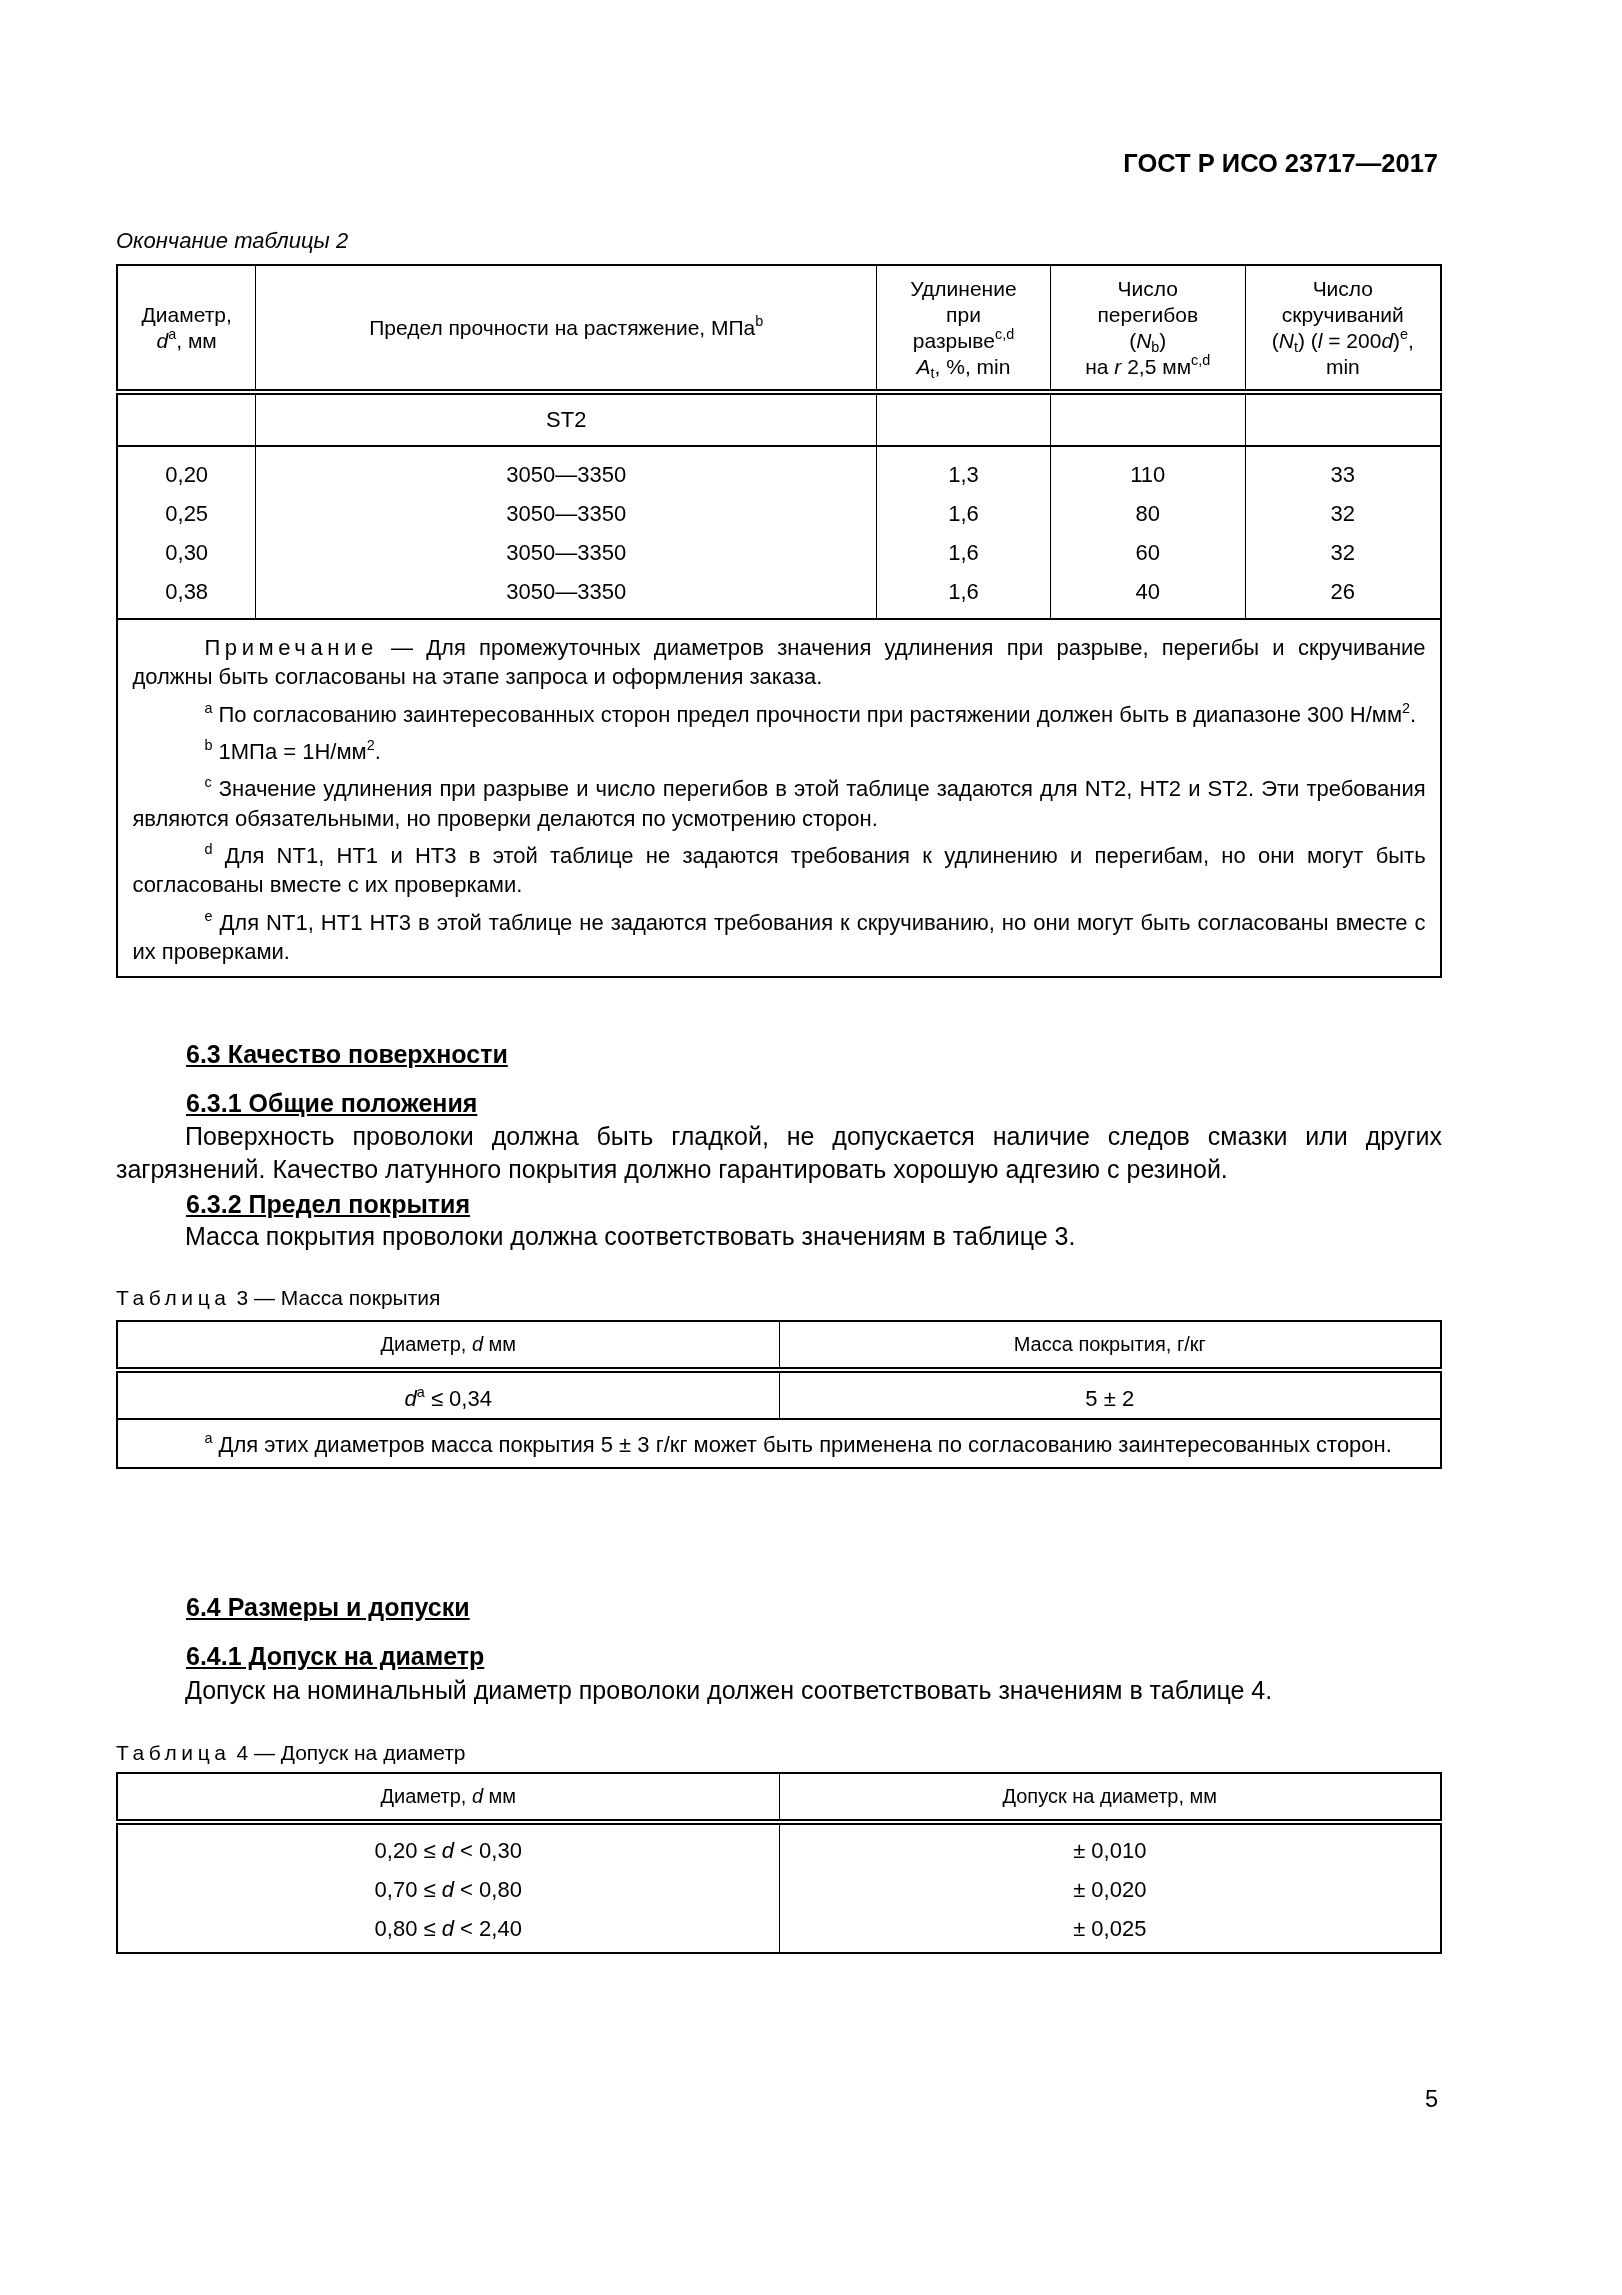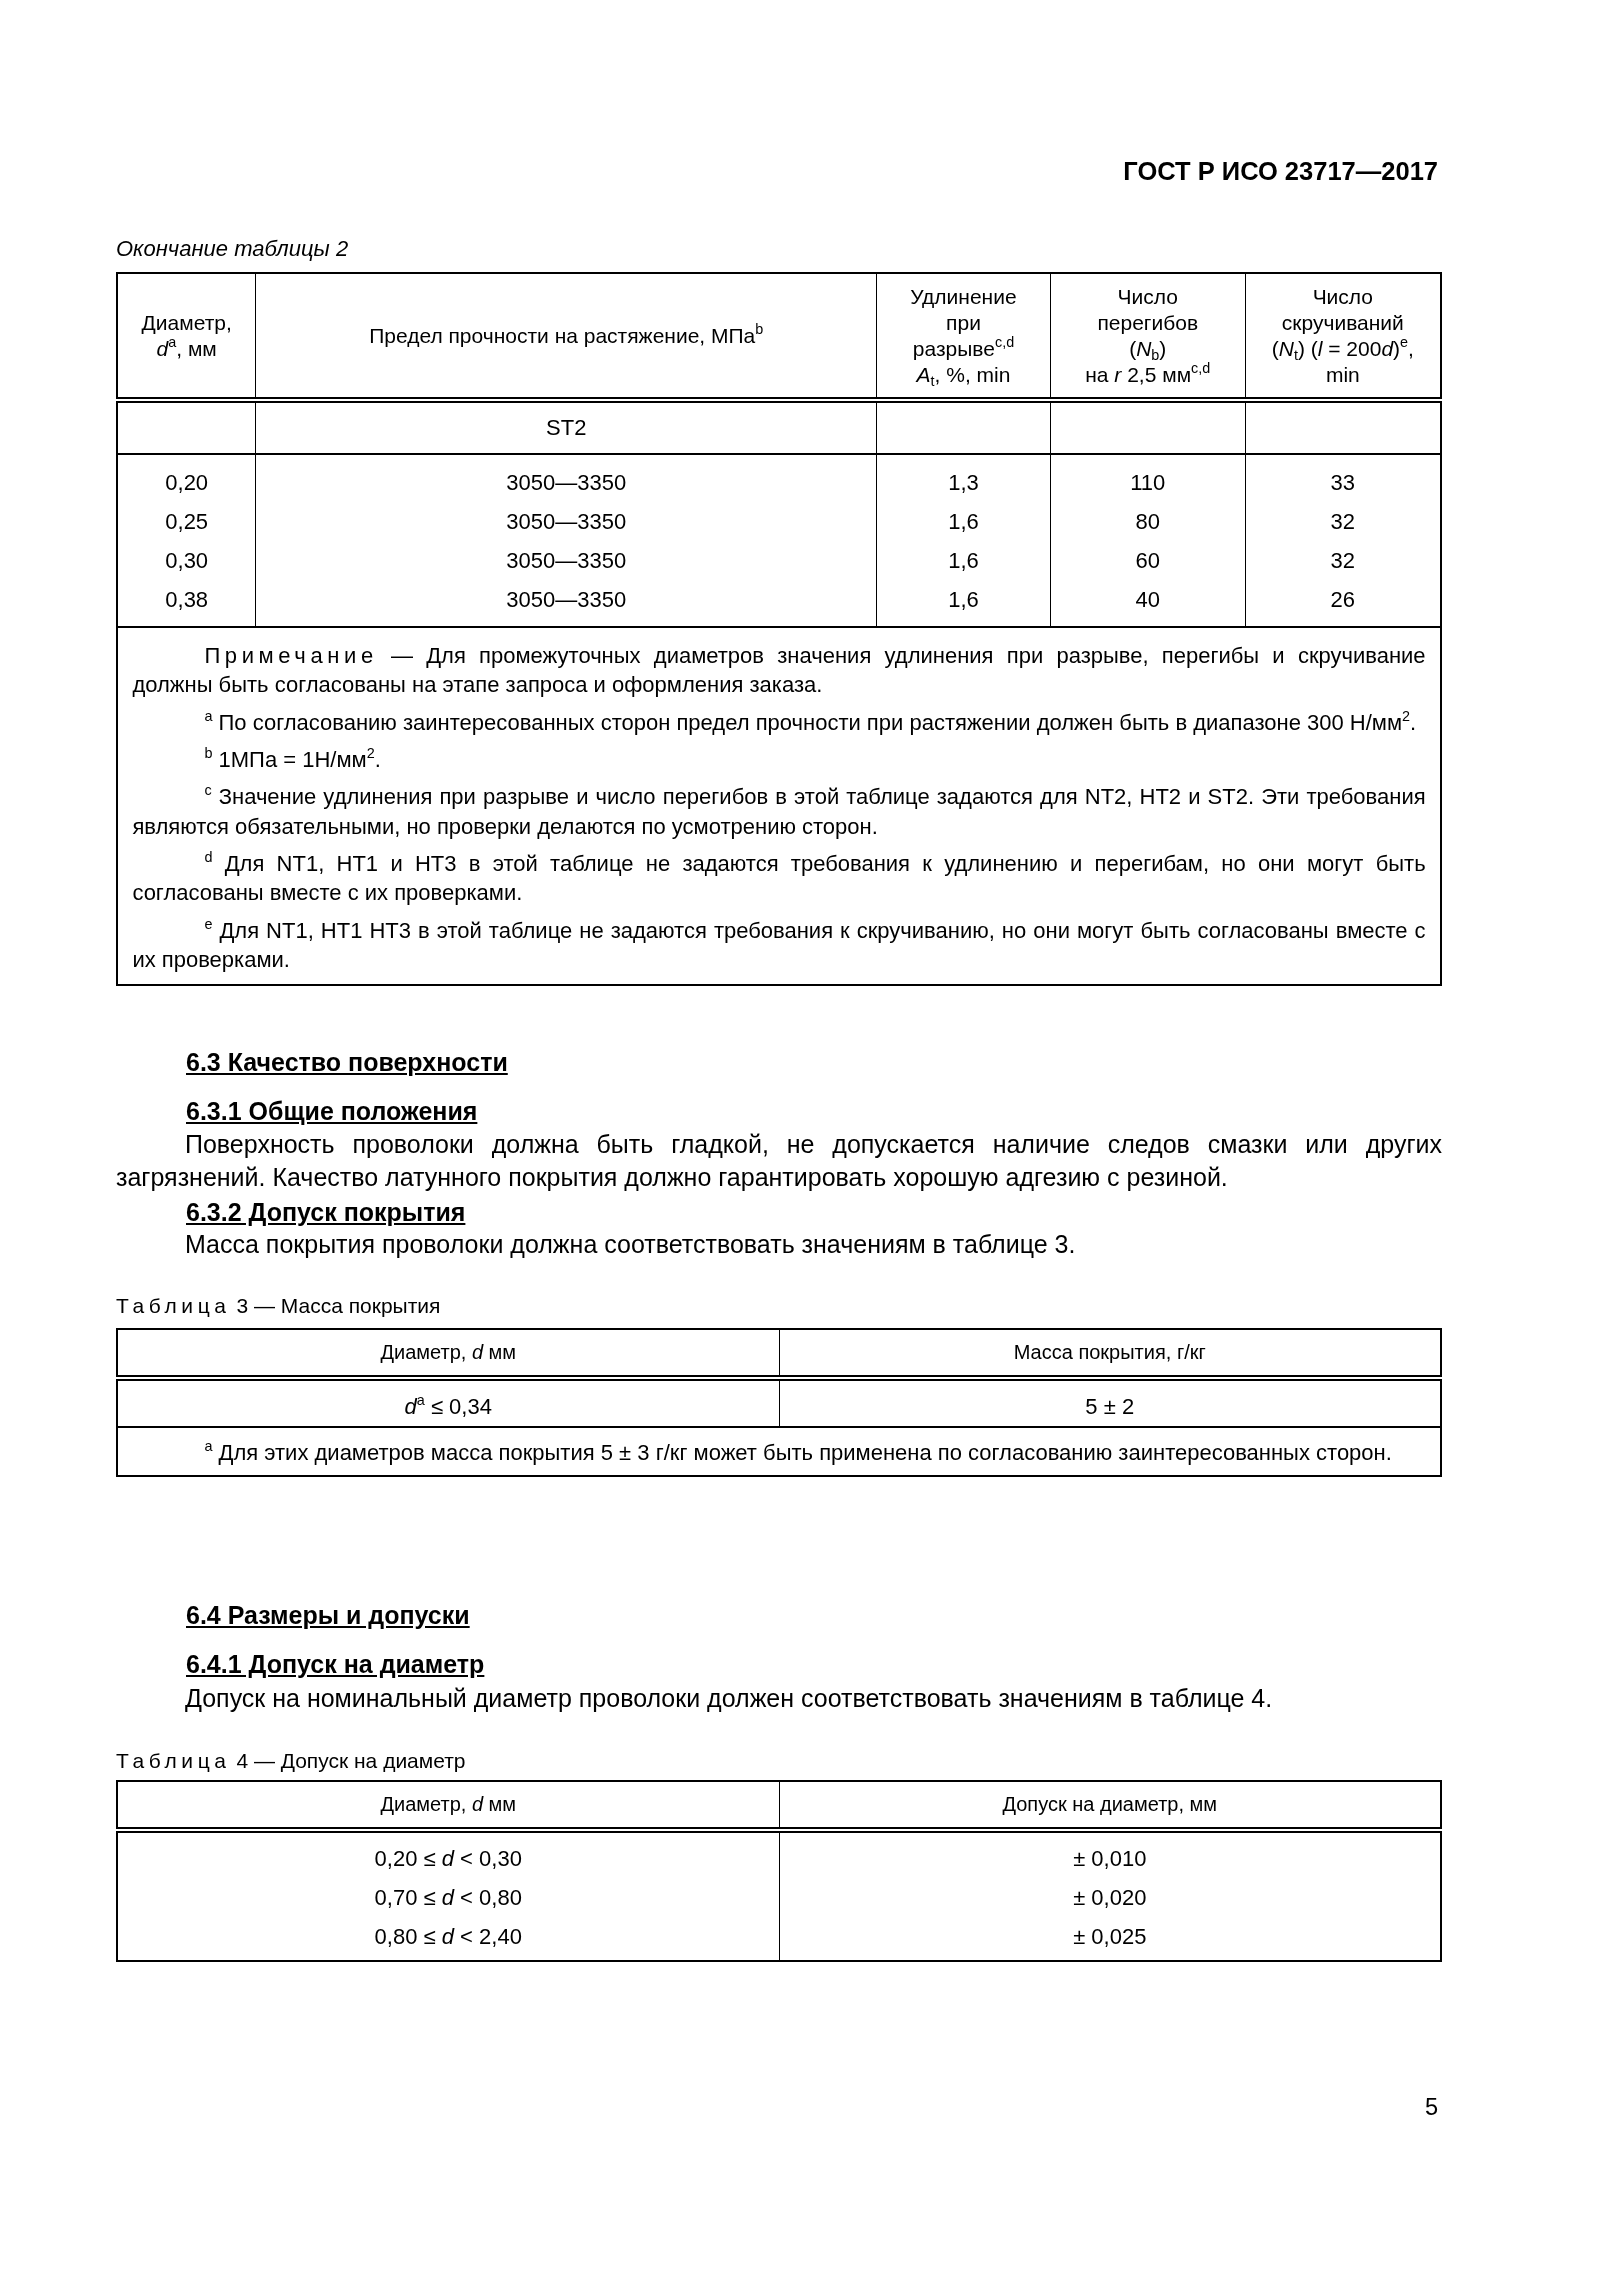--- a/index.html
+++ b/index.html
@@ -1,20 +1,20 @@
 <!DOCTYPE html>
 <html style="font-size:10.5px"><head>
 <meta charset="utf-8">
 <style>
   html, body { margin: 0; padding: 0; background: #ffffff; }
   body {
     width: 1623px; height: 2295px; position: relative; overflow: hidden;
     font-family: "Liberation Sans", sans-serif; color: #000;
   }
-  .page { position: absolute; left: 0; top: 8px; width: 1623px; height: 1942px; }
+  .page { position: absolute; left: 0; top: 0; width: 1623px; height: 1942px; }
   .doc-code {
     position: absolute; top: 149px; right: 185px;
     font-size: 25.5px; font-weight: bold;
   }
   .caption-italic {
     position: absolute; left: 116px; top: 228px;
     font-size: 22px; font-style: italic;
   }
   table { border-collapse: collapse; }
   .t2 {
@@ -157,21 +157,21 @@
           <p><sup>d</sup><span> Для NT1, HT1 и HT3 в этой таблице не задаются требования к удлинению и перегибам, но они могут быть согласованы вместе с их проверками.</span></p>
           <p><sup>e</sup><span> Для NT1, HT1 HT3 в этой таблице не задаются требования к скручиванию, но они могут быть согласованы вместе с их проверками.</span></p>
         </td>
       </tr>
     </tbody>
   </table>
 
   <div class="heading" style="top:1040px">6.3 Качество поверхности</div>
   <div class="heading" style="top:1089px">6.3.1 Общие положения</div>
   <div class="body-text" style="top:1120px"><span class="ind"></span><span>Поверхность проволоки должна быть гладкой, не допускается наличие следов смазки или других загрязнений. Качество латунного покрытия должно гарантировать хорошую адгезию с резиной.</span></div>
-  <div class="heading" style="top:1190px">6.3.2 Допуск покрытия</div>
+  <div class="heading" style="top:1190px">6.3.2 Предел покрытия</div>
   <div class="body-text" style="top:1220px"><span class="ind"></span><span>Масса покрытия проволоки должна соответствовать значениям в таблице 3.</span></div>
 
   <div class="tcap" style="top:1286px"><span class="spaced">Таблица</span><span> 3 — Масса покрытия</span></div>
 
   <table class="simple" style="top:1320px">
     <thead>
       <tr>
         <th><span>Диаметр, </span><i>d</i><span> мм</span></th>
         <th>Масса покрытия, г/кг</th>
       </tr>

